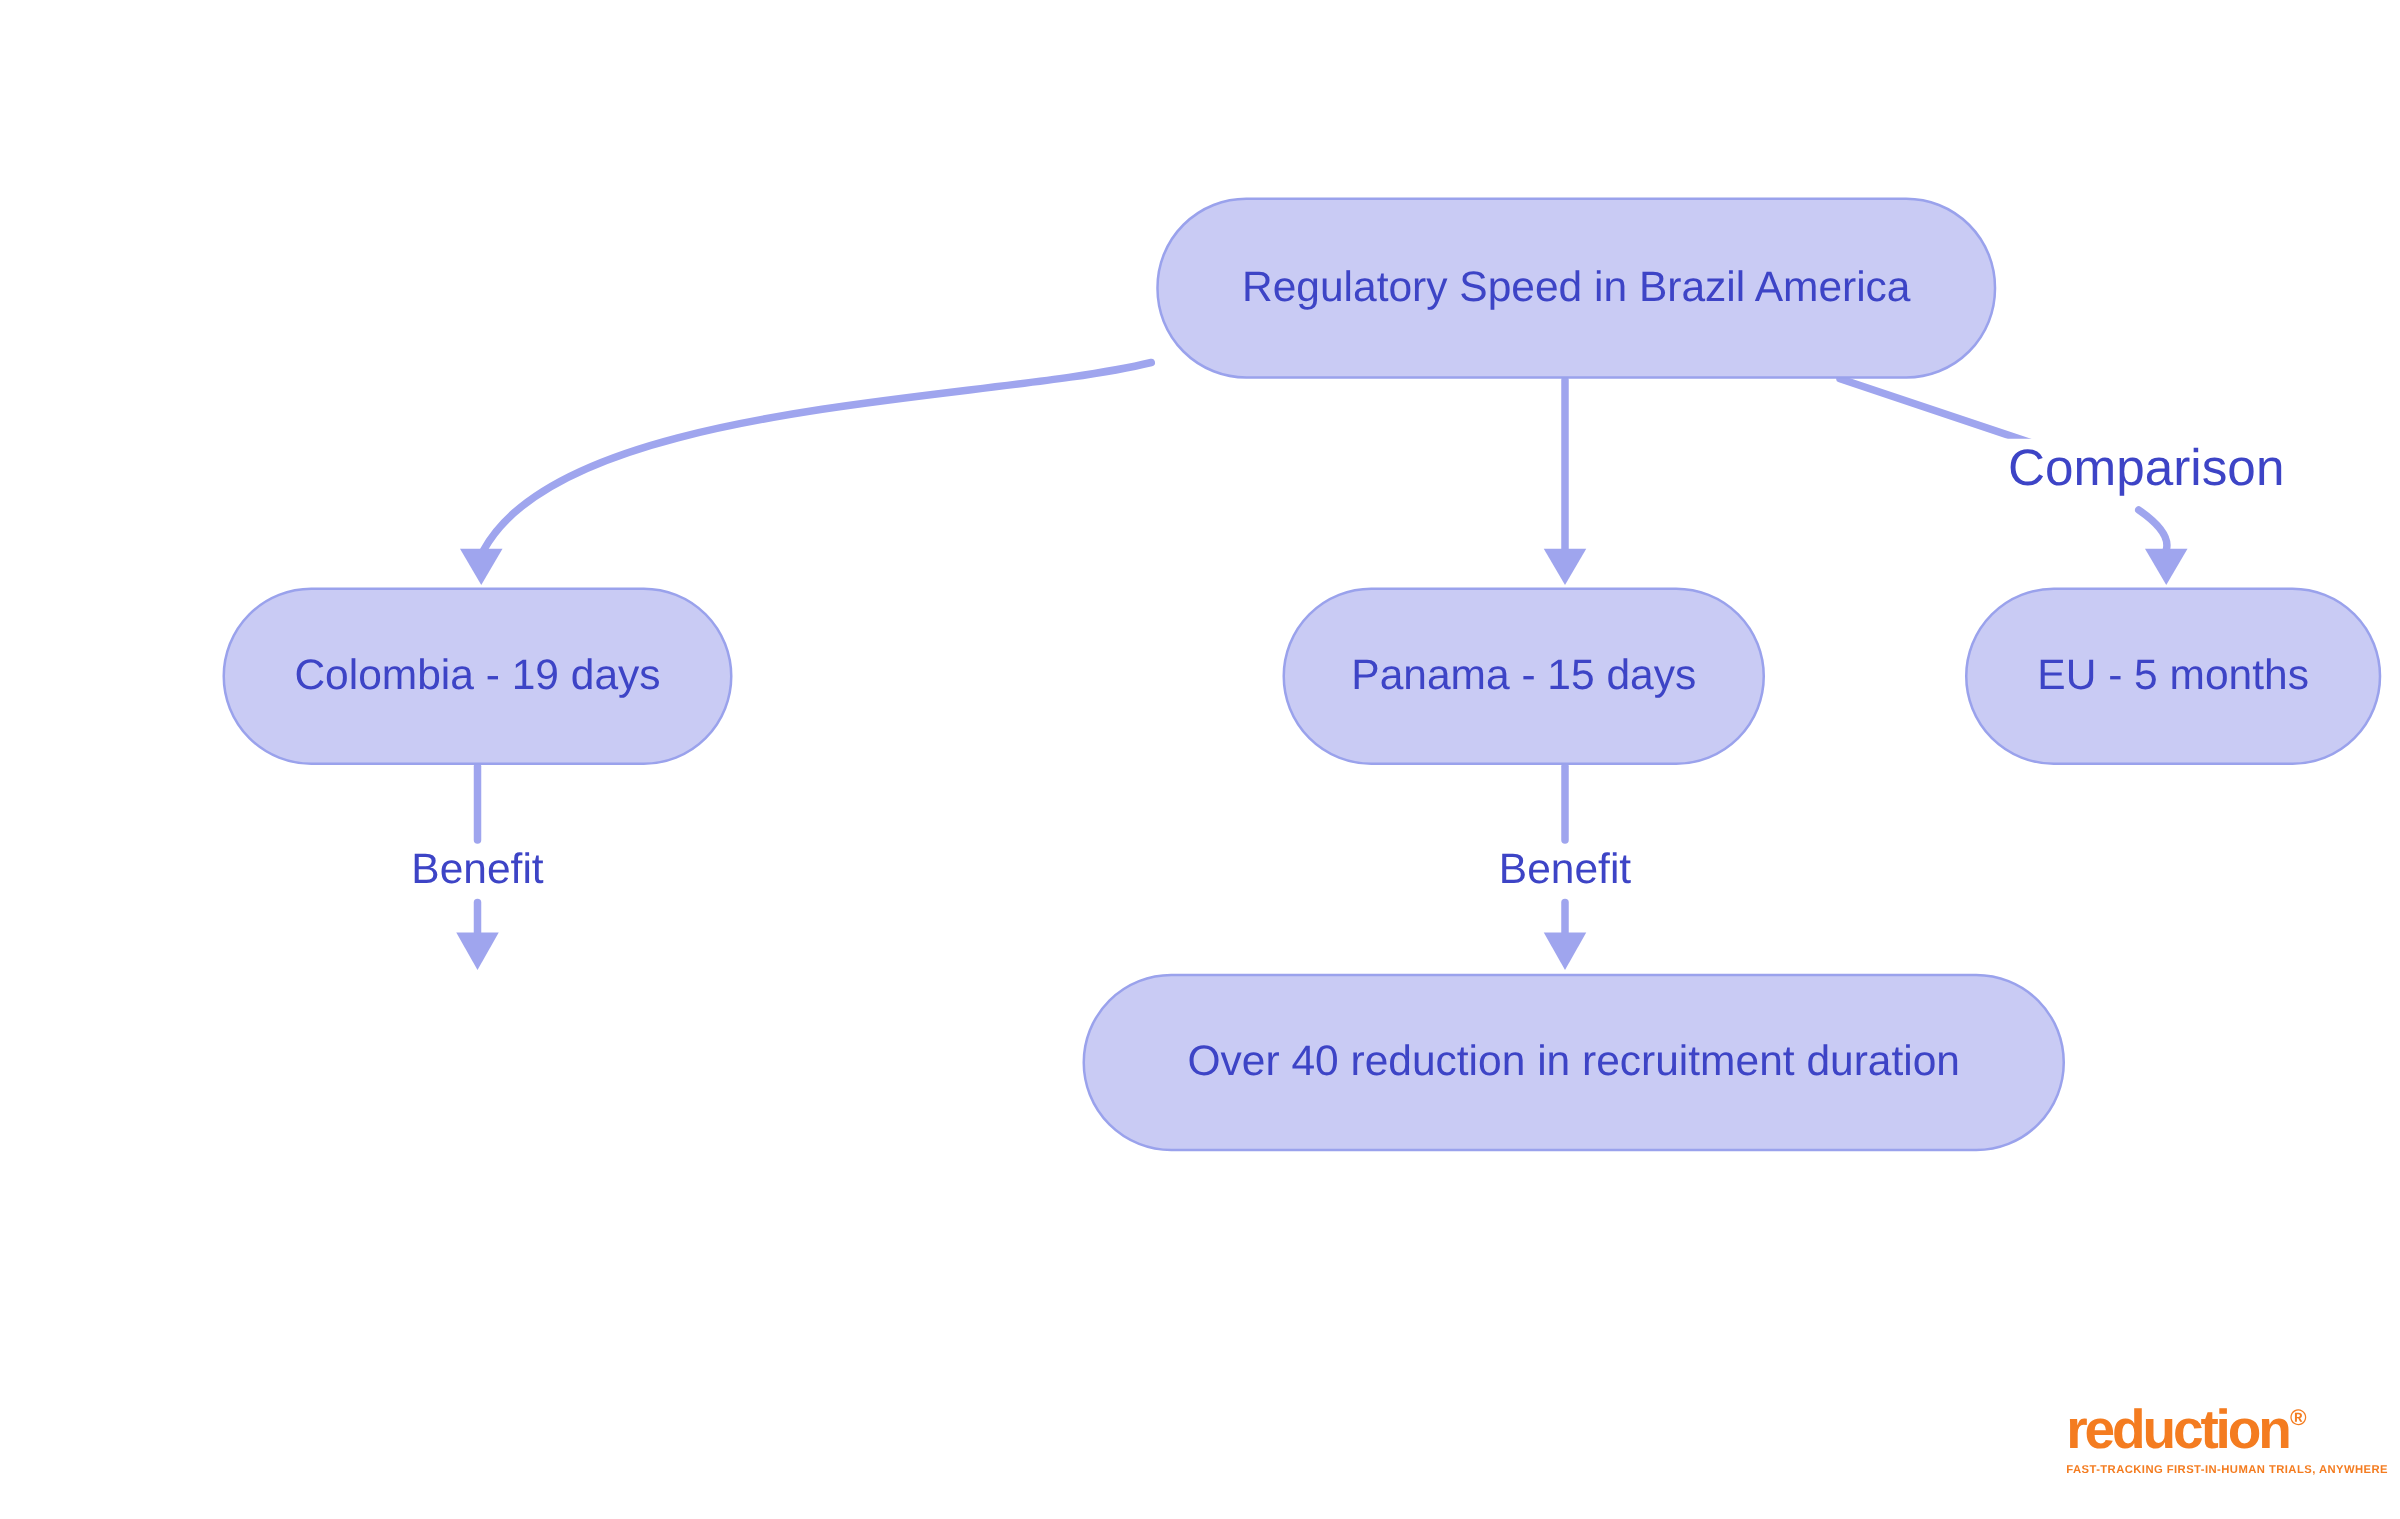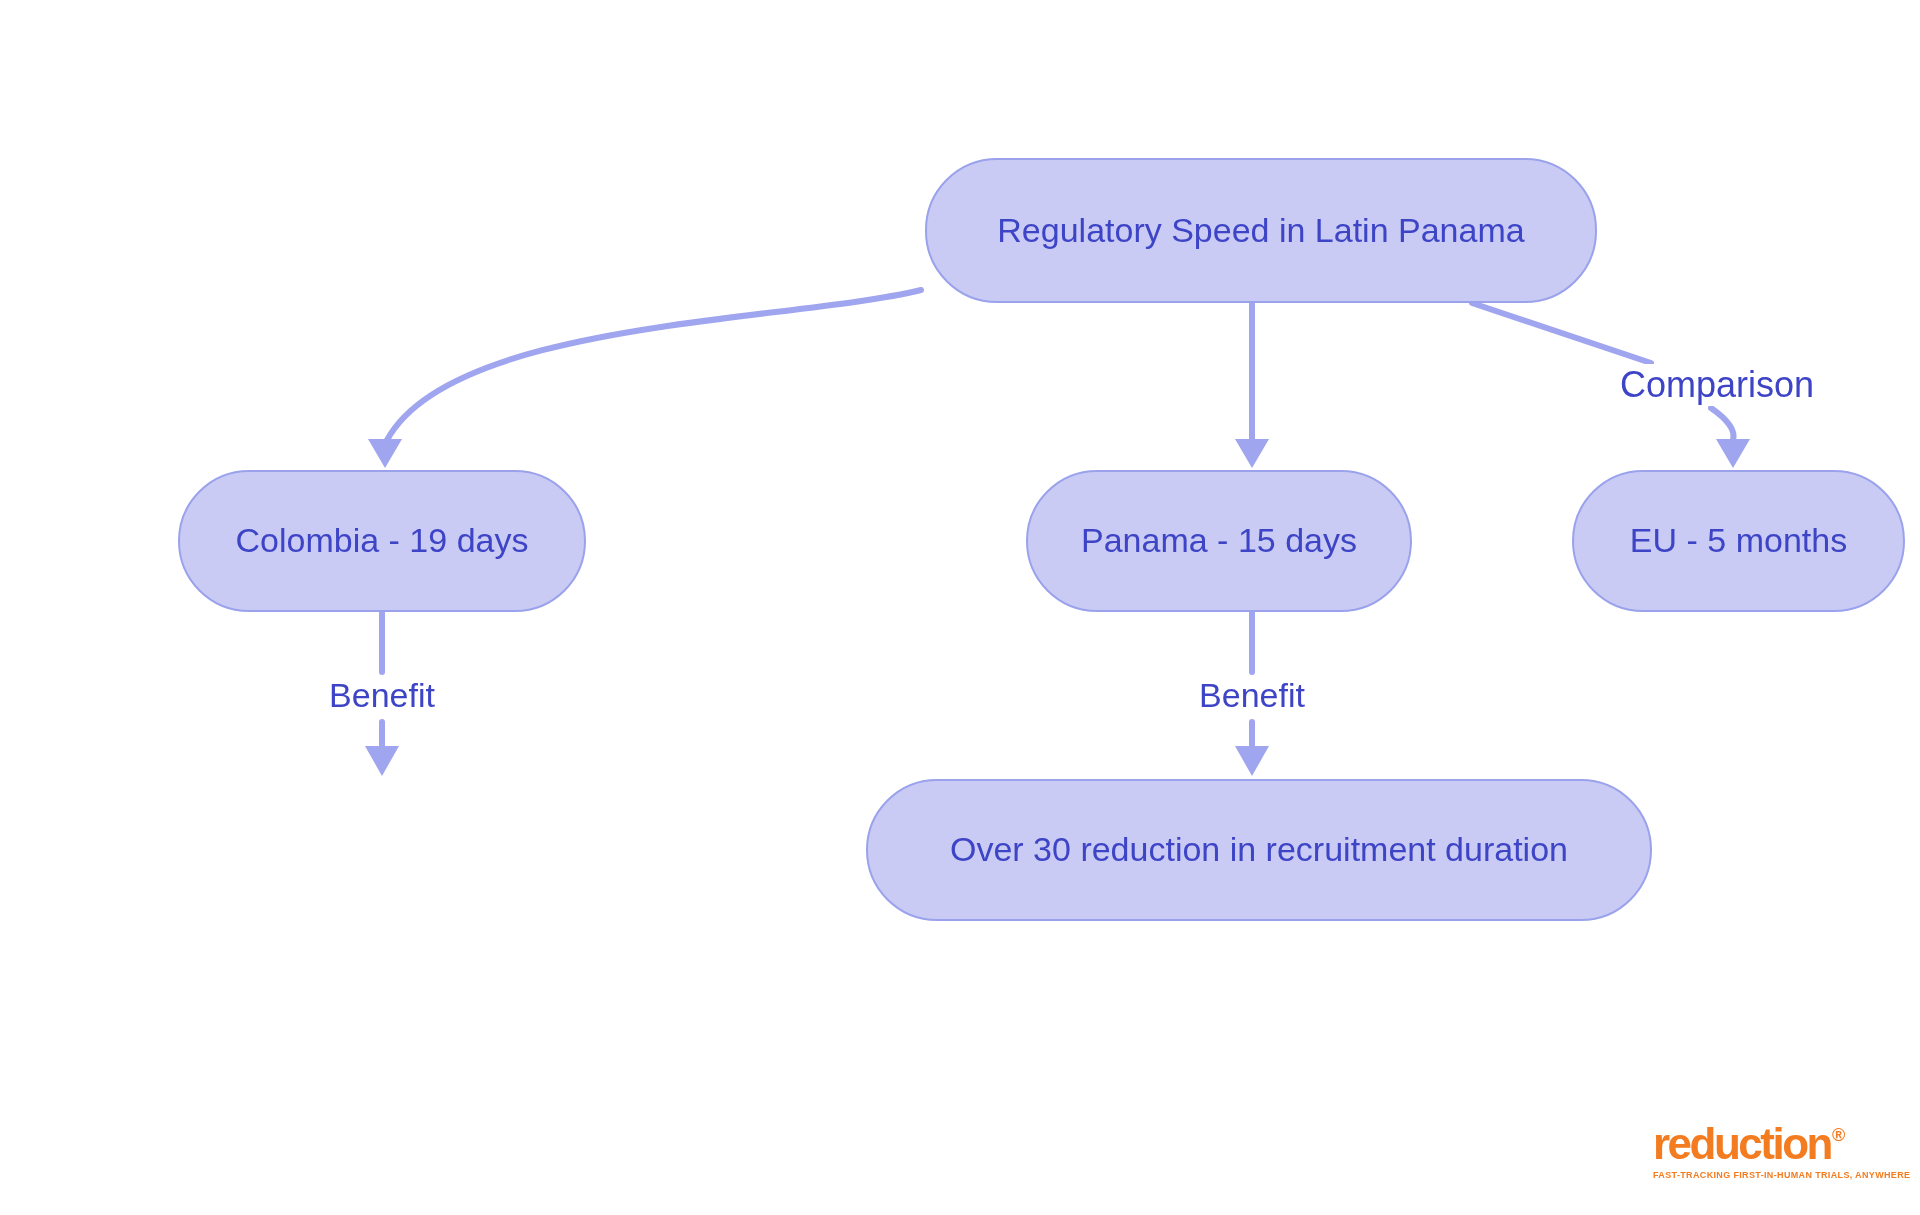--- a/index.html
+++ b/index.html
@@ -55,21 +55,21 @@
   .node-eu          {left:1572px; top:470px; width:333px; height:142px;}
   .node-brazil      {left:22px;   top:779px; width:721px; height:142px;}
   .node-recruitment {left:866px;  top:779px; width:786px; height:142px;}
   .edge-label{
     position:absolute;
     color:var(--text);
     text-align:center;
     white-space:nowrap;
     background:var(--background);
   }
-  .label-comparison{left:1597px; top:364px; width:240px; font-size:36px;}
+  .label-comparison{left:1597px; top:351px; width:240px; font-size:41px;}
   .label-benefit-left {left:282px;  top:676px; width:200px; font-size:34px;}
   .label-benefit-right{left:1152px; top:676px; width:200px; font-size:34px;}
   .logo{
     position:absolute;
     left:1653px;
     top:1122px;
     width:230px;
     color:var(--logo-orange);
   }
   .logo-word{
@@ -114,38 +114,38 @@
     <path d="M 382 613 L 382 672"></path>
     <path d="M 382 722 L 382 747"></path>
     <polygon points="365,746 399,746 382,776"></polygon>
 
     <path d="M 1252 613 L 1252 672"></path>
     <path d="M 1252 722 L 1252 747"></path>
     <polygon points="1235,746 1269,746 1252,776"></polygon>
   </svg>
 
   <div class="node node-root">
-    <span>Regulatory Speed in Latin Panama</span>
+    <span>Regulatory Speed in Brazil America</span>
   </div>
 
   <div class="node node-colombia">
     <span>Colombia - 19 days</span>
   </div>
 
   <div class="node node-panama">
     <span>Panama - 15 days</span>
   </div>
 
   <div class="node node-eu">
     <span>EU - 5 months</span>
   </div>
 
 
   <div class="node node-recruitment">
-    <span>Over 30 reduction in recruitment duration</span>
+    <span>Over 40 reduction in recruitment duration</span>
   </div>
 
   <div class="edge-label label-comparison">Comparison</div>
   <div class="edge-label label-benefit-left">Benefit</div>
   <div class="edge-label label-benefit-right">Benefit</div>
 
   <div class="logo">
     <div class="logo-word"><span>reduction</span><span class="logo-reg">®</span></div>
     <div class="logo-tagline">FAST-TRACKING FIRST-IN-HUMAN TRIALS, ANYWHERE</div>
   </div>

